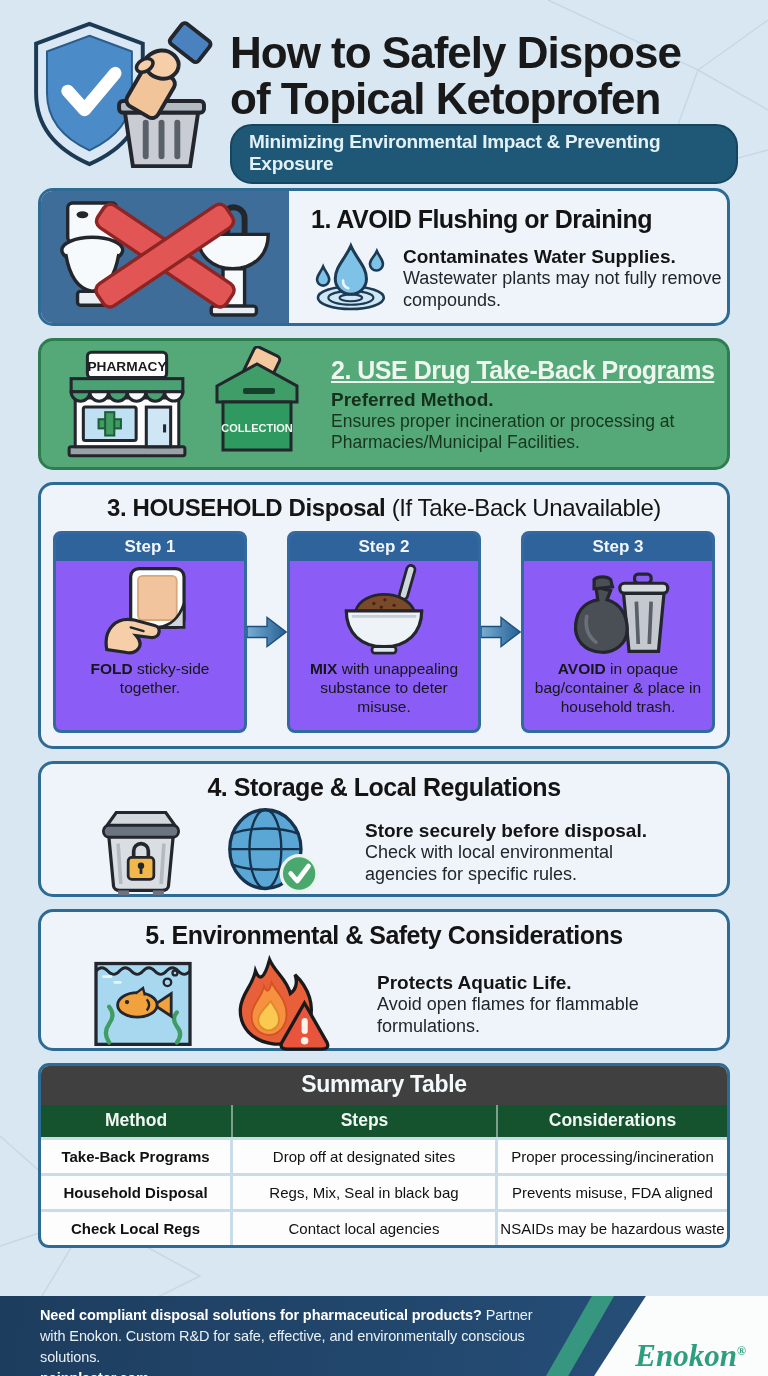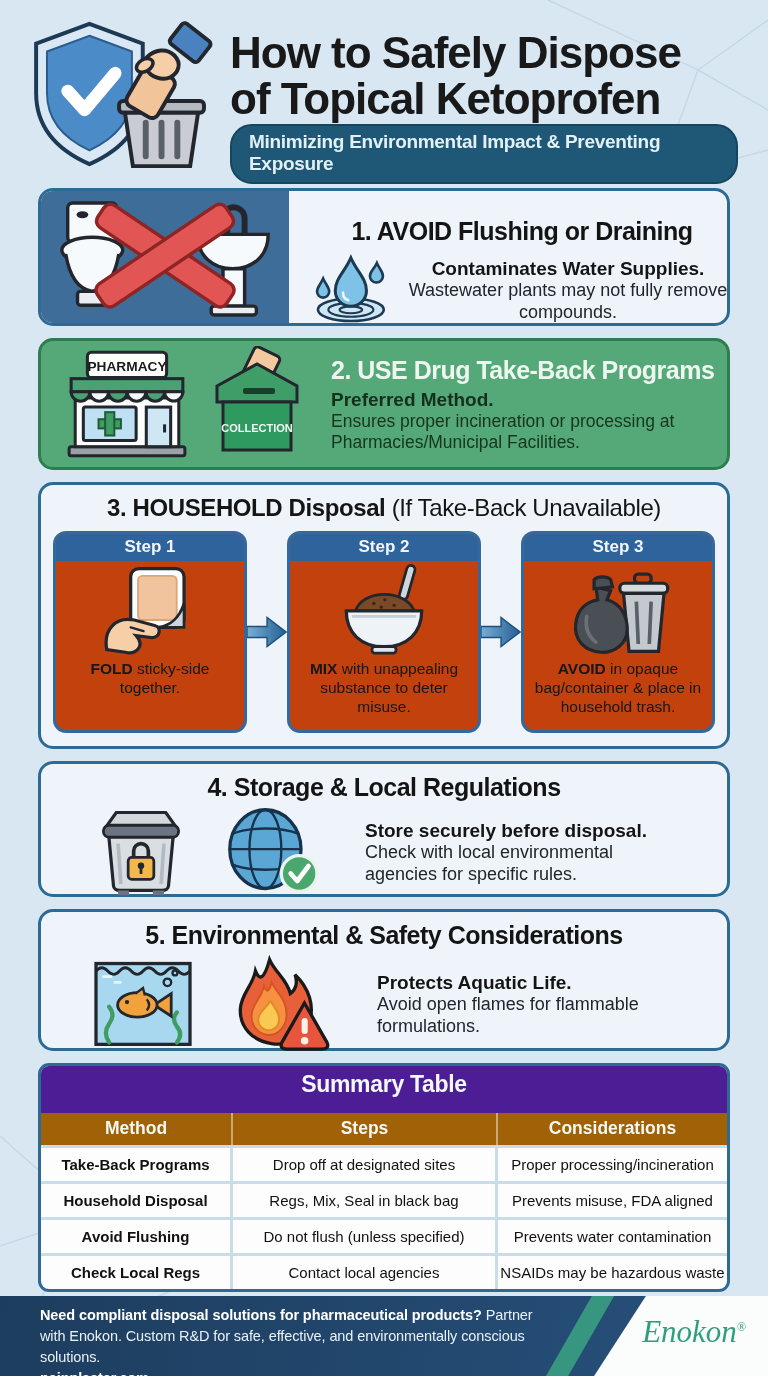--- a/index.html
+++ b/index.html
@@ -24,75 +24,75 @@
            font-weight:700; font-size:19px; padding:5px 17px 7px; border-radius:22px;
            border:2px solid #16455e; letter-spacing:-0.3px; }
 
   
   .main { position:absolute; top:188px; left:38px; right:38px; display:flex; flex-direction:column; gap:12px; }
   .card { border:3px solid #2e6b94; border-radius:15px; background:#eef4fa; }
 
   
   .s1 { display:flex; overflow:hidden; height:138px; }
   .s1-left { flex:0 0 248px; background:#3f6d99; display:flex; align-items:center; justify-content:center; }
-  .s1-right { padding:26px 14px 8px 22px;text-align:center; }
+  .s1-right { padding:14px 14px 8px 22px; }
   .sec-title { font-size:25px; font-weight:800; color:#141414; letter-spacing:-0.5px; }
   .s1-row { display:flex; align-items:center; gap:14px; margin-top:6px; }
   .lead { font-size:19px; font-weight:800; color:#141414; }
   .body-text { font-size:18px; color:#20262c; line-height:1.22; }
 
   
   .s2 { background:#55a878; border-color:#2e7d50; height:132px; display:flex; align-items:center; padding:0 10px 0 20px; gap:14px; }
-  .s2-title { font-size:25px; font-weight:800; color:#eef7ef; letter-spacing:-0.5px; }
+  .s2-title { font-size:25px; font-weight:800; color:#eef7ef; letter-spacing:-0.5px;text-decoration:underline; }
   .s2-lead { font-size:19px; font-weight:800; color:#14301d; margin-top:4px; }
   .s2-body { font-size:17.5px; color:#17351f; line-height:1.2; }
 
   
   .s3 { padding:9px 12px 13px; }
   .s3-title { text-align:center; font-size:24px; color:#151515; font-weight:400; letter-spacing:-0.4px; }
   .s3-title b { font-weight:800;margin-top:25px; }
   .s3-row { display:flex; justify-content:space-between; margin-top:9px; }
-  .step-card { width:201px; height:202px; border:3px solid #336a9e; border-radius:13px; background:#c2410c; overflow:hidden; display:flex; flex-direction:column; }
+  .step-card { width:201px; height:202px; border:3px solid #336a9e; border-radius:8px; background:#8b5cf6; overflow:hidden; display:flex; flex-direction:column; }
   .step-head { background:#2e639b; color:#f2f6fa; text-align:center; font-weight:700; font-size:17px; padding:3px 0 4px; }
   .step-icon { height:96px; display:flex; align-items:center; justify-content:center; }
   .step-text { text-align:center; font-size:15.5px; line-height:1.23; padding:2px 8px; color:#15171a; }
   .arrow-wrap { align-self:flex-start; margin-top:84px; }
 
   
   .s45 { padding:9px 16px 8px; }
   .s4 { height:136px; } .s5 { height:142px; }
   .s45-title { text-align:center; font-size:25px; font-weight:800; letter-spacing:-0.5px; color:#141414; }
   .s45-row { display:flex; align-items:center; gap:28px; padding:4px 4px 0 32px; }
   .s45-text { margin-left:16px; }
 
   
   .tbl { border:3px solid #2e6b94; border-radius:11px; overflow:hidden; background:#fdfdfd; }
-  .tbl-title { background:#4c1d95; color:#f3f8fb; text-align:center; font-size:23px; font-weight:800; padding:5px 0 15px; letter-spacing:-0.3px; }
+  .tbl-title { background:#404040; color:#f3f8fb; text-align:center; font-size:23px; font-weight:800; padding:5px 0 7px; letter-spacing:-0.3px; }
   .tbl-row { display:grid; grid-template-columns:192px 265px 1fr; }
-  .tbl-head { background:#a16207; color:#f2f8f3; }
+  .tbl-head { background:#14532d; color:#f2f8f3; }
   .tbl-head .cell { font-weight:700; font-size:17.5px; padding:5px 0 6px; border-right:2px solid rgba(255,255,255,.45); }
   .cell { text-align:center; }
   .tbl-body .tbl-row { border-top:3px solid #c9dcea; }
   .tbl-body .cell { font-size:15px; padding:8px 2px; border-right:3px solid #c9dcea; color:#111; }
   .cell:last-child { border-right:none !important; }
   .cell.method { font-weight:800; }
 
   
   .footer { position:absolute; left:0; bottom:0; width:768px; height:80px;
             background:linear-gradient(100deg,#1d3d5e,#27517c); overflow:hidden; }
   .footer-inner { position:relative; z-index:3; padding:9px 0 0 40px; width:555px;
                   color:#e9f1f7; font-size:14.5px; line-height:1.45; letter-spacing:-0.1px; }
   .footer-inner b { color:#ffffff; }
   .f-site { font-weight:800; color:#fff; }
   .footer-accent { position:absolute; z-index:1; top:0; right:148px; width:74px; height:100%;
                    background:#37967f; clip-path:polygon(62% 0, 92% 0, 30% 100%, 0 100%); }
   .footer-wedge { position:absolute; z-index:2; top:0; right:0; width:185px; height:100%;
                   background:#fbfdfd; clip-path:polygon(34% 0, 100% 0, 100% 100%, 6% 100%); }
-  .logo { position:absolute; z-index:4; right:22px; bottom:26px;
-          font-family:"Liberation Serif", serif; font-style:italic; font-weight:400;
+  .logo { position:absolute; z-index:4; right:22px; bottom:2px;
+          font-family:"Liberation Serif", serif; font-style:italic; font-weight:700;
           font-size:31px; color:#2f9e7f; }
   .logo sup { font-size:12px; font-style:normal; }
 </style>
 </head>
 <body>
 
 <svg class="bg-deco tr" width="260" height="240" viewBox="0 0 260 240">
   <g fill="none" stroke="#b7cddd" stroke-width="1.5">
     <path d="M40 0 L190 70 L260 20"></path>
       <path d="M190 70 L150 180 L260 150"></path>
@@ -385,25 +385,20 @@
         <div class="cell method">Take-Back Programs</div>
         <div class="cell">Drop off at designated sites</div>
         <div class="cell">Proper processing/incineration</div>
       </div>
       <div class="tbl-row">
         <div class="cell method">Household Disposal</div>
         <div class="cell">Regs, Mix, Seal in black bag</div>
         <div class="cell">Prevents misuse, FDA aligned</div>
       </div>
       <div class="tbl-row">
-        <div class="cell method">Avoid Flushing</div>
-        <div class="cell">Do not flush (unless specified)</div>
-        <div class="cell">Prevents water contamination</div>
-      </div>
-      <div class="tbl-row">
         <div class="cell method">Check Local Regs</div>
         <div class="cell">Contact local agencies</div>
         <div class="cell">NSAIDs may be hazardous waste</div>
       </div>
     </div>
   </div>
 
 </div>
 
 <div class="footer">

